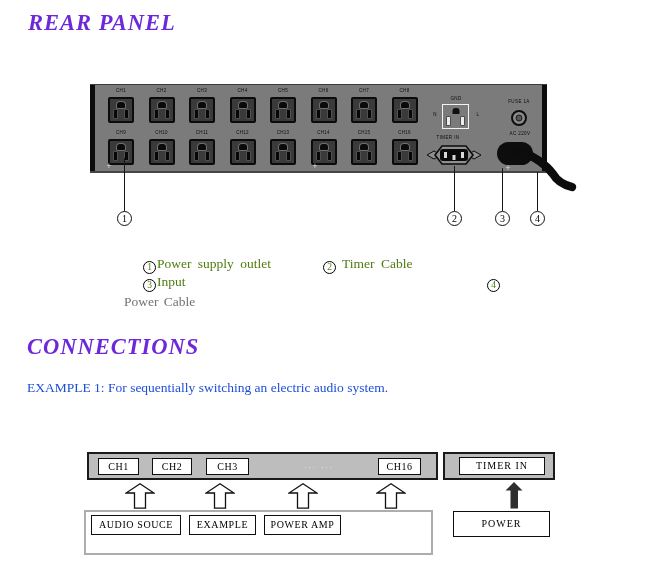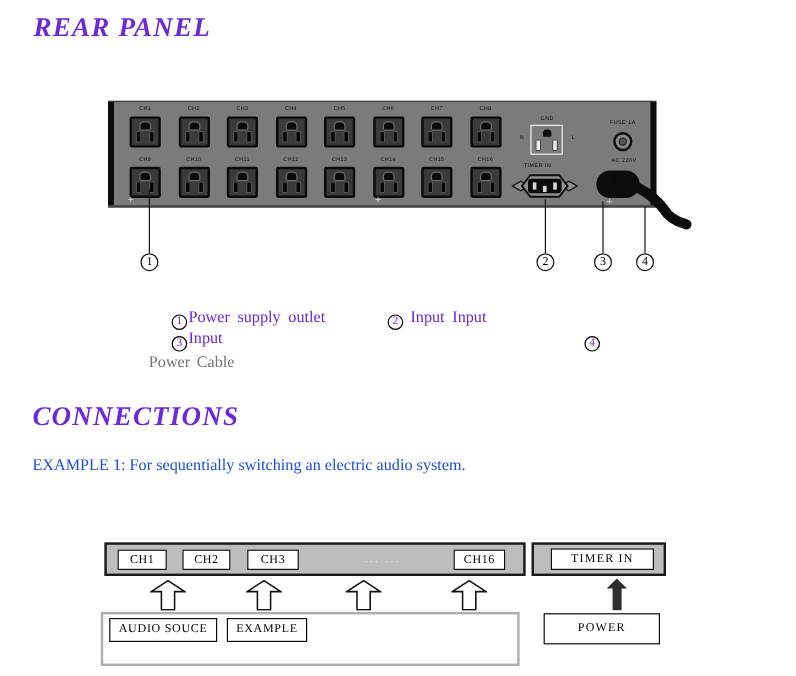--- a/index.html
+++ b/index.html
@@ -70,21 +70,21 @@
   #ll1{left:124px;top:158px;height:53px}
   #ll2{left:454px;top:166px;height:45px}
   #ll3{left:502px;top:168px;height:43px}
   #ll4{left:537px;top:172px;height:39px}
   .callout{position:absolute;width:15px;height:15px;box-sizing:border-box;border:1px solid #111;
            border-radius:50%;background:#fff;font:10px "Liberation Serif",serif;color:#000;
            text-align:center;line-height:13px}
   #co1{left:117px;top:211px}#co2{left:447px;top:211px}#co3{left:495px;top:211px}#co4{left:530px;top:211px}
 
   
-  .legend{position:absolute;font:13.5px "Liberation Serif",serif;color:#6d28d9;word-spacing:3px;white-space:nowrap}
+  .legend{position:absolute;font:13.5px "Liberation Serif",serif;color:#4d7c0f;word-spacing:3px;white-space:nowrap}
   #leg1{left:143px;top:256px}
   #leg2{left:323px;top:256px}
   #leg3{left:143px;top:274px}
   #leg4{left:487px;top:274px}
   #leg-clip{position:absolute;left:124px;top:294px;height:12px;overflow:hidden;
             font:13.5px "Liberation Serif",serif;color:#737373;word-spacing:2px}
   .cnum{display:inline-flex;width:13px;height:13px;box-sizing:border-box;border:1px solid #000;
         border-radius:50%;align-items:center;justify-content:center;font-size:9.5px;
         vertical-align:-2px;margin-right:1px}
   #leg2 .cnum{margin-right:6px}
@@ -309,21 +309,21 @@
 <div class="lline" id="ll4"></div>
 <div class="callout" id="co1">1</div>
 <div class="callout" id="co2">2</div>
 <div class="callout" id="co3">3</div>
 <div class="callout" id="co4">4</div>
 
 <div class="legend" id="leg1">
   <span class="cnum">1</span><span>Power supply outlet</span>
 </div>
 <div class="legend" id="leg2">
-  <span class="cnum">2</span><span>Input Input</span>
+  <span class="cnum">2</span><span>Timer Cable</span>
 </div>
 <div class="legend" id="leg3">
   <span class="cnum">3</span><span>Input</span>
 </div>
 <div class="legend" id="leg4">
   <span class="cnum">4</span>
 </div>
 <div id="leg-clip">Power Cable</div>
 
 <div class="sec-title" id="title-conn">CONNECTIONS</div>
@@ -352,14 +352,15 @@
 <svg class="uparrow" id="ua4" viewBox="0 0 30 26">
   <polygon points="15,0.8 29,10 20.5,10 20.5,25.2 9.5,25.2 9.5,10 1,10" fill="#fff" stroke="#111" stroke-width="1.3"></polygon>
 </svg>
 <svg id="solid-arrow" viewBox="0 0 18 27">
   <polygon points="9,0 17.5,8.5 13,8.5 13,26.5 5.5,26.5 5.5,8.5 0.5,8.5" fill="#2e2e2e"></polygon>
 </svg>
 
 <div id="src-container">
     <div class="src-box">AUDIO SOUCE</div>
     <div class="src-box">EXAMPLE</div>
+    <div class="src-box">POWER AMP</div>
   </div>
 <div id="timer-box">POWER</div>
 
 </body></html>

